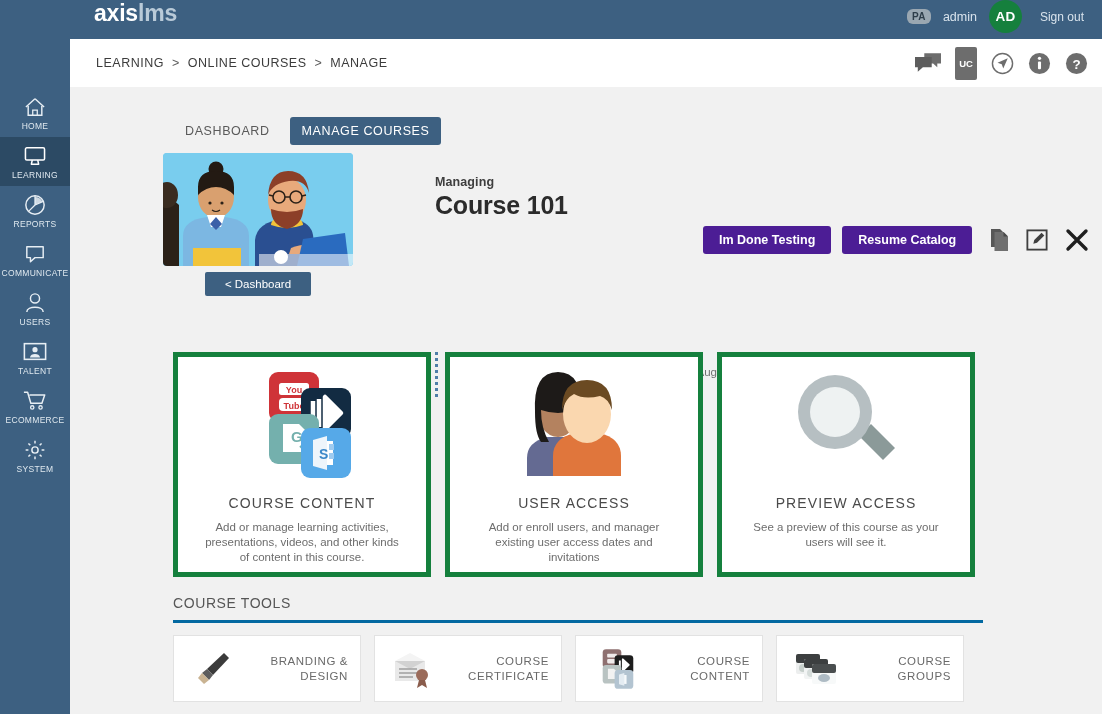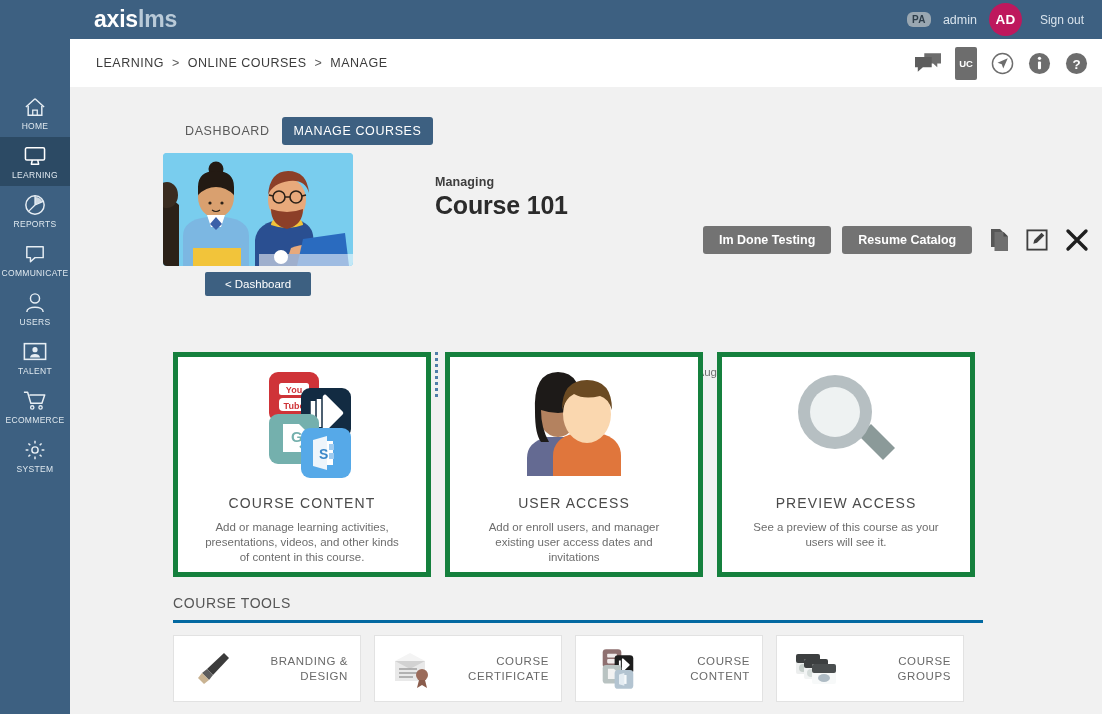--- a/index.html
+++ b/index.html
@@ -27,38 +27,38 @@
   .nav-ico { height: 24px; display: flex; align-items: center; justify-content: center; }
   .nav-ico svg { display: block; }
   .nav-label {
     font-size: 8.5px; letter-spacing: 0.3px; color: #dfe8ef;
     white-space: nowrap; line-height: 10px;
   }
 
   
   .topbar {
     position: absolute; left: 70px; top: 0; width: 1032px; height: 39px;
-    background: #3d6081; display: flex; align-items: center;
+    background: #3d6081; display: flex; align-items: flex-start;
   }
   .brand {
     margin-left: 24px; font-size: 23px; font-weight: bold; color: #ffffff;
     letter-spacing: -0.2px;
   }
   .brand .lms { color: #b9cad8; font-weight: bold; }
   .topbar-right {
     margin-left: auto; margin-right: 18px;
     display: flex; align-items: center; gap: 12px;
   }
   .pa-badge {
     background: #9aa7b1; color: #2e3d49; font-size: 10px; font-weight: bold;
     padding: 2px 5px; border-radius: 6px; letter-spacing: 0.4px;
   }
   .admin-name { color: #d8e3ec; font-size: 12.5px; }
   .avatar {
-    width: 33px; height: 33px; border-radius: 50%; background: #be185d;
+    width: 33px; height: 33px; border-radius: 50%; background: #15803d;
     color: #fff; font-size: 13.5px; font-weight: bold;
     display: flex; align-items: center; justify-content: center; letter-spacing: 0.3px;
   }
   .signout { color: #d8e3ec; font-size: 12px; cursor: pointer; margin-left: 6px; }
 
   
   .crumbbar {
     position: absolute; left: 70px; top: 39px; width: 1032px; height: 48px;
     background: #ffffff; display: flex; align-items: center;
   }
@@ -78,21 +78,21 @@
     display: flex; align-items: center; justify-content: center;
   }
 
   
   .main {
     position: absolute; left: 70px; top: 87px; width: 1032px; height: 627px;
     background: #f1f1f1; overflow: hidden;
   }
 
   
-  .tabs { position: absolute; left: 103px; top: 30px; display: flex; align-items: center; gap: 0; }
+  .tabs { position: absolute; left: 103px; top: 30px; display: flex; align-items: center; gap: 8px; }
   .tab {
     font-size: 12.5px; letter-spacing: 0.6px; color: #5a5a5a;
     padding: 7px 12px; cursor: pointer;
   }
   .tab.active {
     background: #3d6081; color: #ffffff; border-radius: 3px; font-weight: normal;
   }
 
   
   .course-head { position: absolute; left: 93px; top: 66px; width: 830px; }
@@ -111,21 +111,21 @@
   .course-name { font-size: 25px; color: #2b2b2b; font-weight: bold; margin-top: 2px; letter-spacing: -0.2px; }
 
   .meta { position: absolute; left: 272px; top: 195px; display: flex; gap: 10px; }
   .dots { display: flex; flex-direction: column; gap: 3px; padding-top: 4px; }
   .dots i { display: block; width: 3px; height: 3px; background: #4f7ea8; }
   .meta-lines { font-size: 11.5px; color: #707070; line-height: 16px; }
   .meta-lines b { color: #2e2e2e; }
 
   .head-actions { position: absolute; left: 540px; top: 73px; display: flex; align-items: center; gap: 11px; }
   .btn-primary {
-    background: #737373; color: #ffffff; border: none; border-radius: 3px;
+    background: #4c1d95; color: #ffffff; border: none; border-radius: 3px;
     font-size: 12.5px; font-weight: bold; padding: 0 16px; height: 28px;
     font-family: "Liberation Sans", sans-serif; cursor: pointer; white-space: nowrap;
   }
   .icon-btn { cursor: pointer; margin-left: 6px; display: flex; align-items: center; }
 
   
   .cards { position: absolute; left: 103px; top: 265px; display: flex; gap: 14px; }
   .card {
     width: 258px; height: 225px; background: #ffffff; border: 5px solid #15803d;
     display: flex; flex-direction: column; align-items: center; cursor: pointer;

